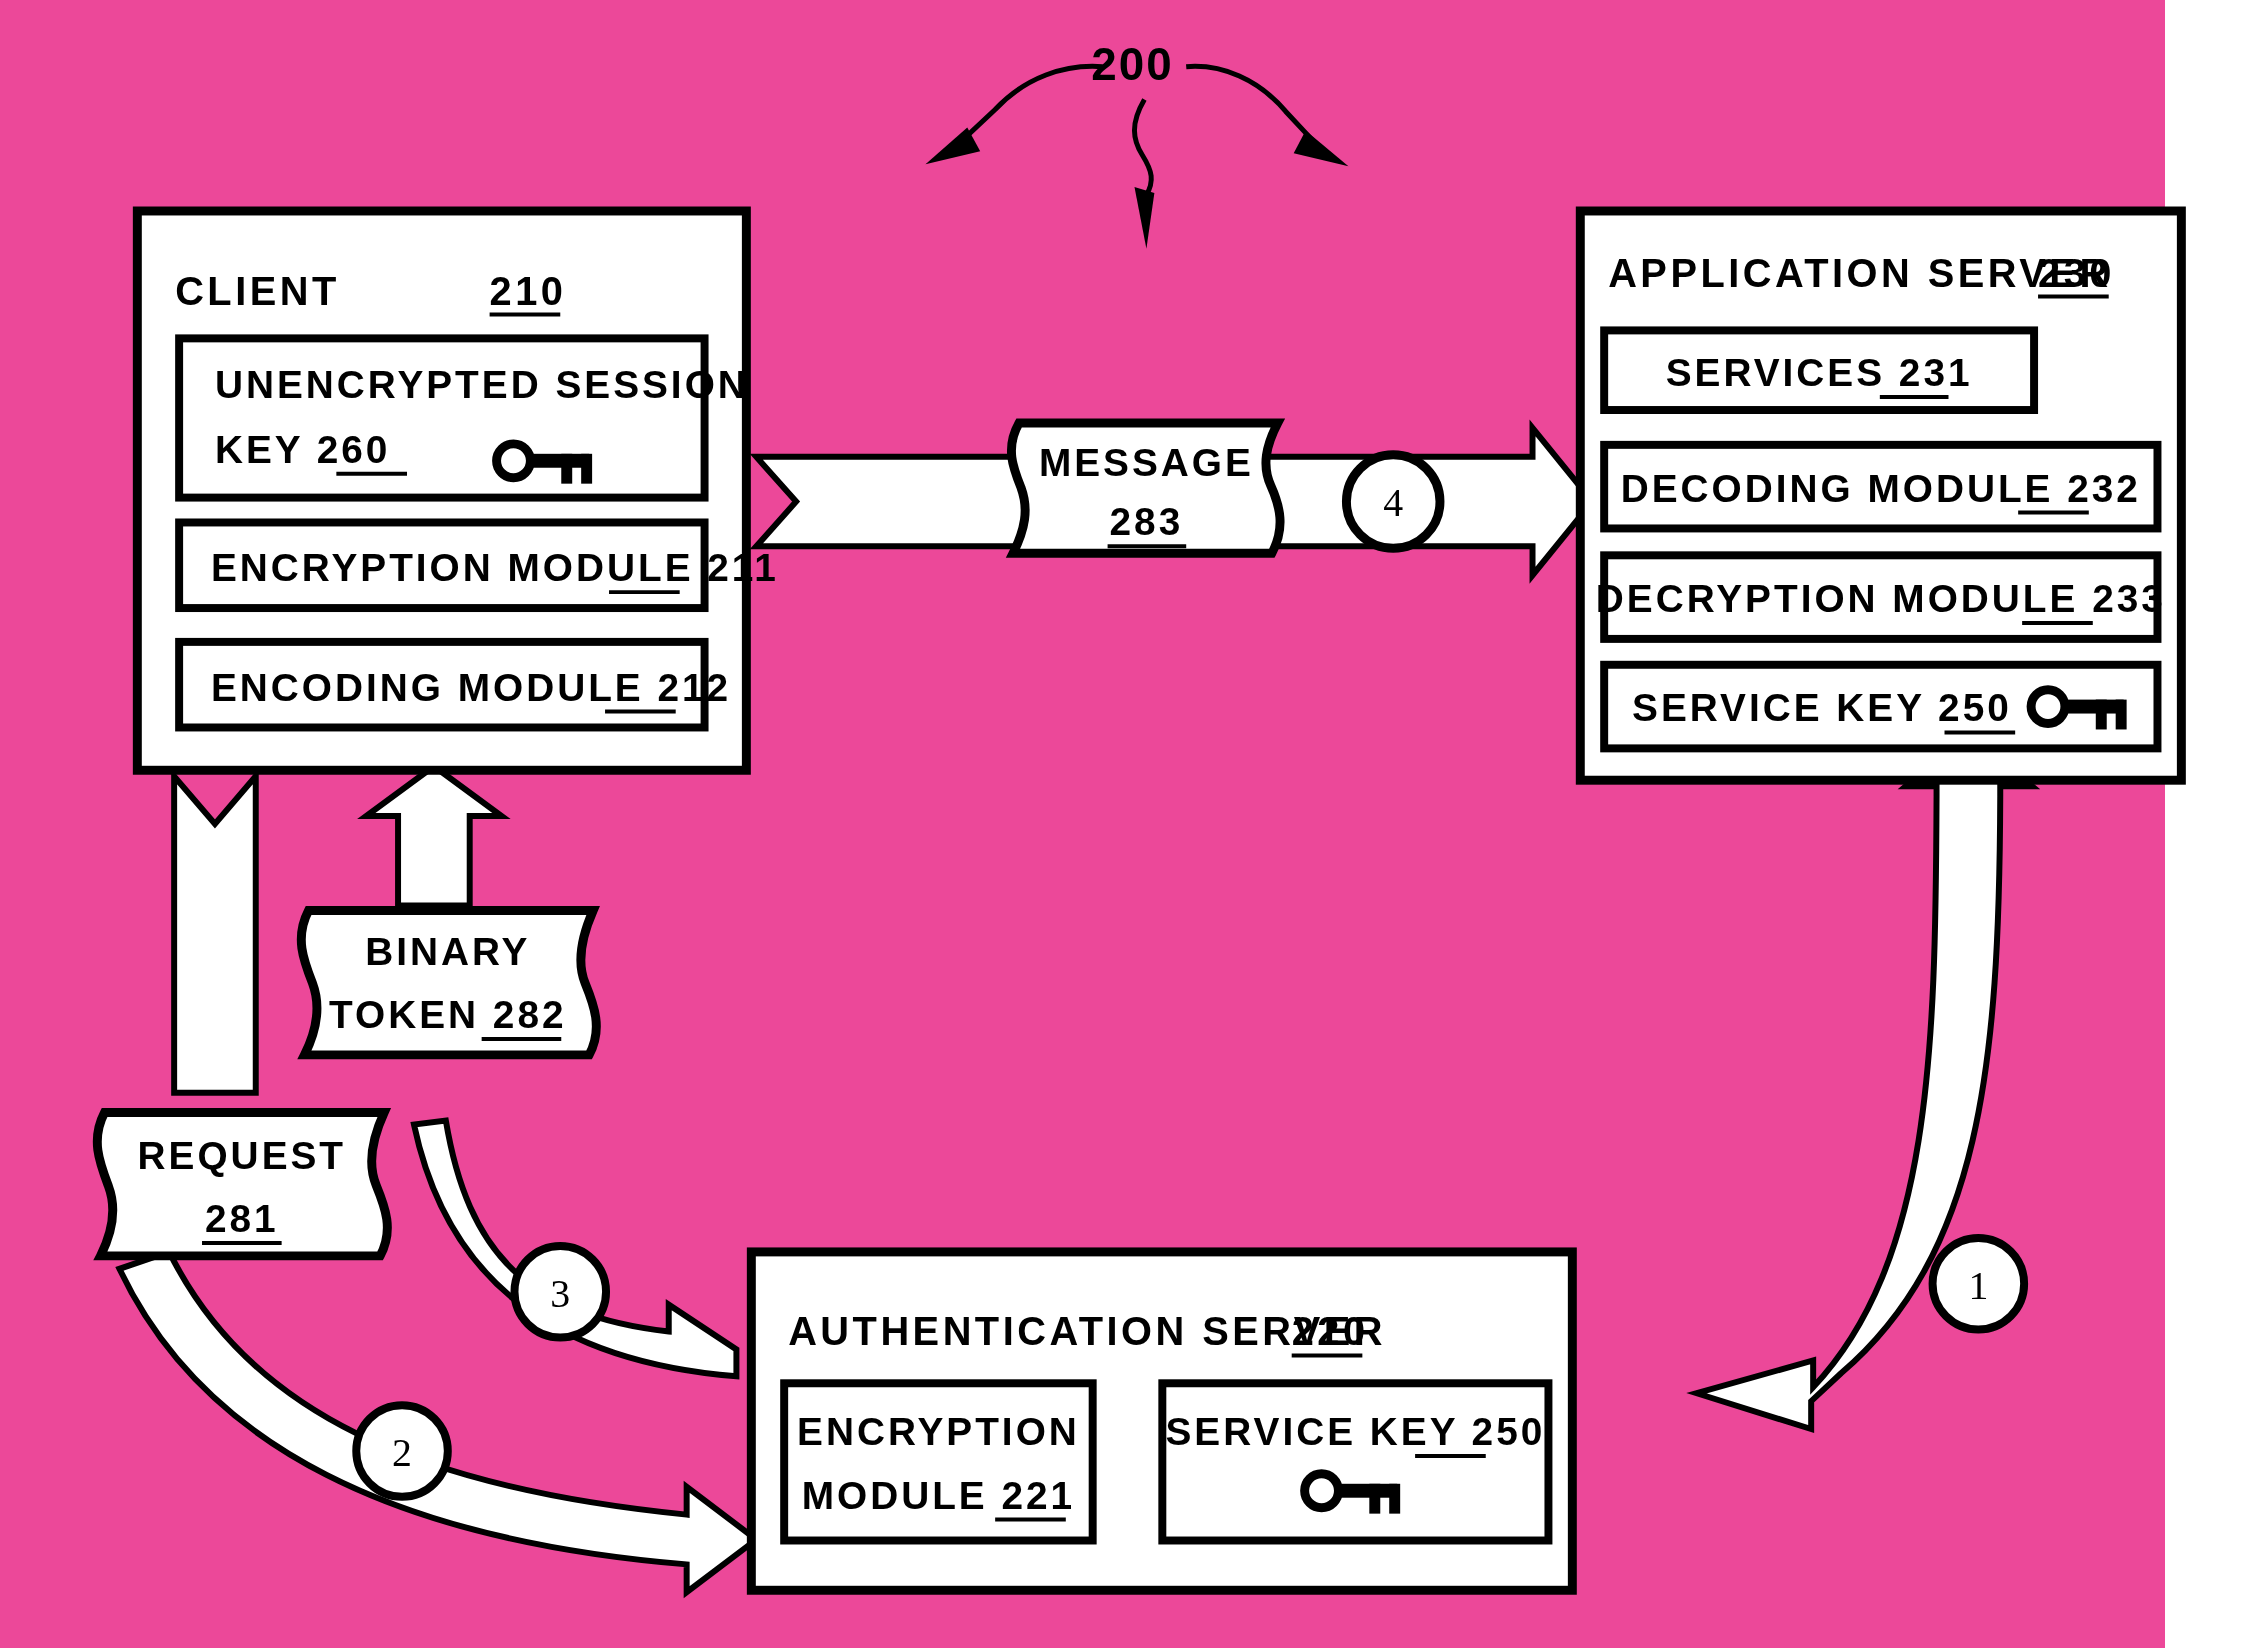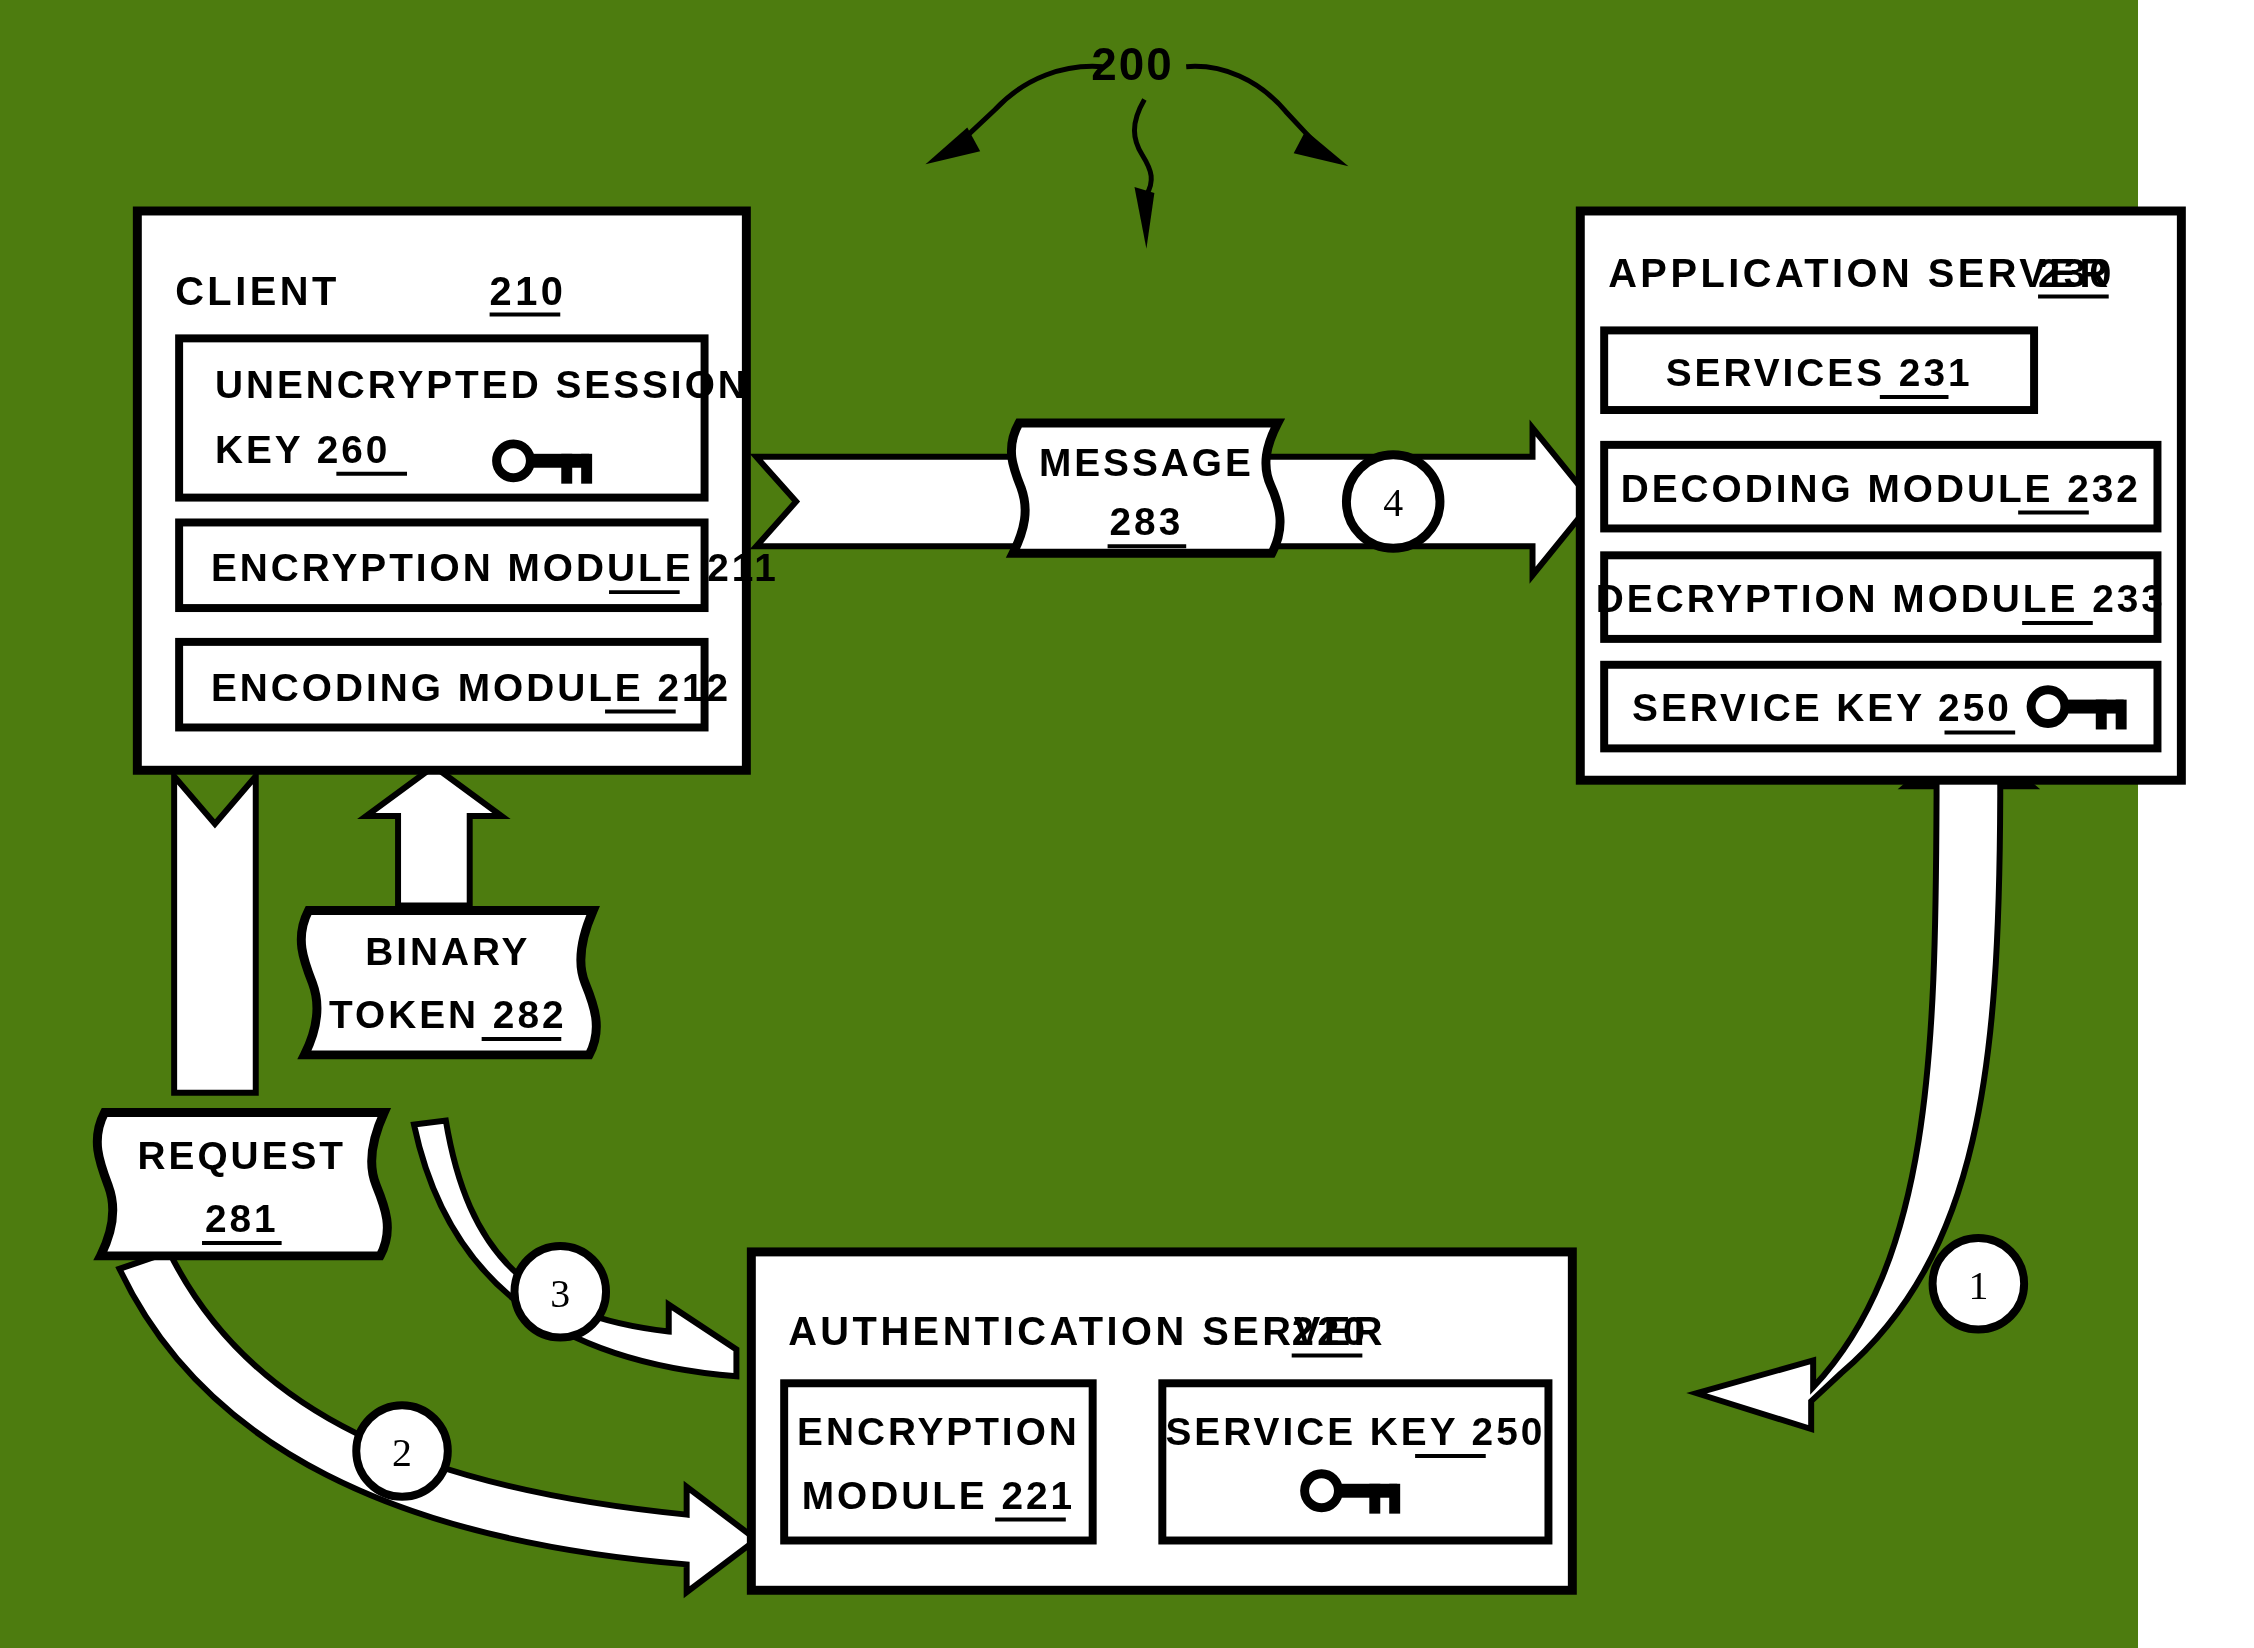--- a/index.html
+++ b/index.html
@@ -10,21 +10,22 @@
   body {
     width: 2255px;
     height: 1649px;
     overflow: hidden;
     font-family: "Liberation Sans", sans-serif;
   }
   #stage {
     position: relative;
     width: 2138px;
     height: 1649px;
-    background: #4d7c0f;
+    background: #ec4899;
+    padding-left: 27px;
   }
   svg#diagram {
     position: absolute;
     top: 0;
     left: 0;
     width: 2255px;
     height: 1649px;
   }
   .stroke {
     fill: none;

